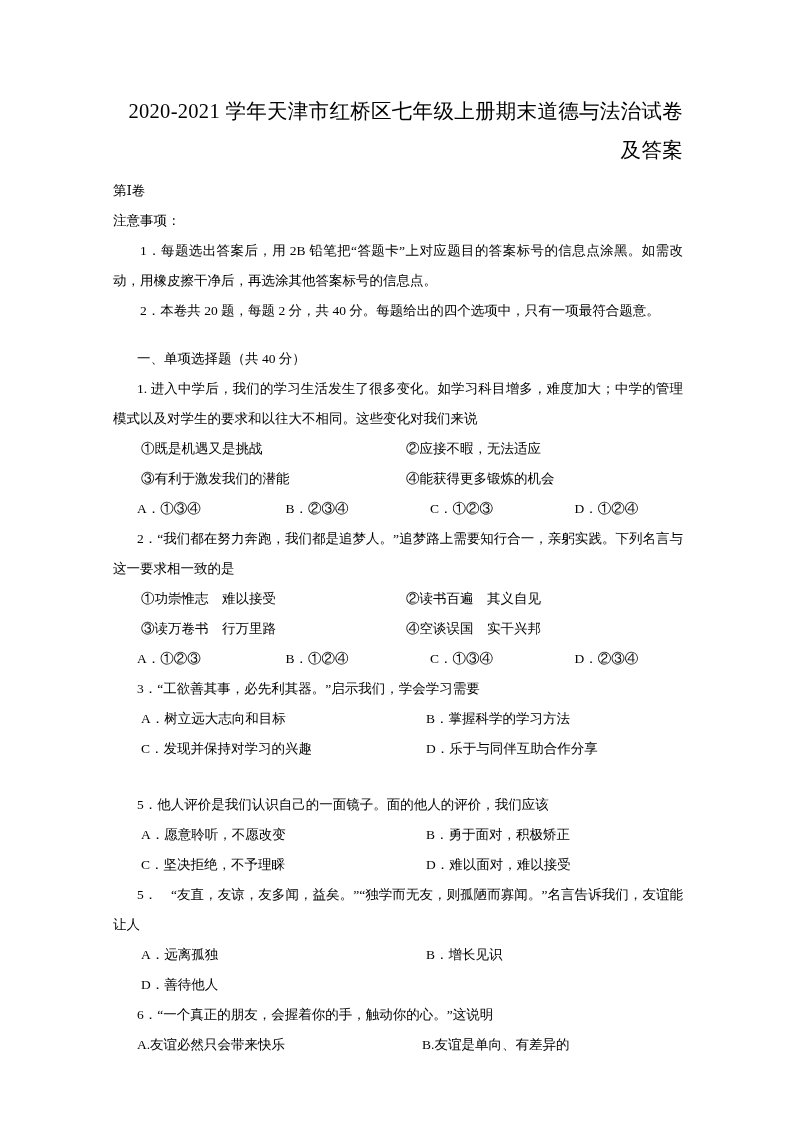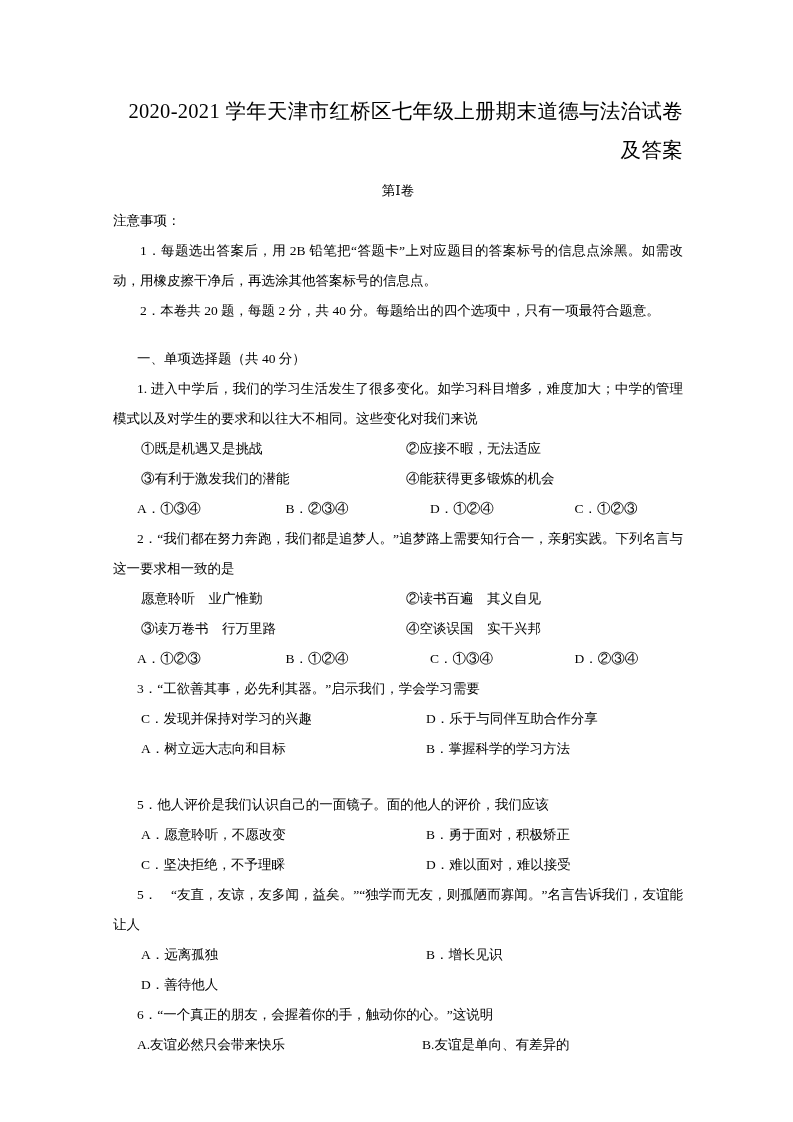--- a/index.html
+++ b/index.html
@@ -24,21 +24,20 @@
   }
   .doc-title {
     font-size: 20.5px;
     line-height: 39px;
     font-weight: normal;
     letter-spacing: 0.3px;
     margin: 0 0 4px 0;
     text-align: right;
   }
   .section-center {
-    text-align: center;
     font-size: 13.5px;
     line-height: 30px;
     margin-top: 6px;
   }
   .para {
     font-size: 13.5px;
     line-height: 30px;
     margin: 0;
     text-align: justify;
   }
@@ -112,48 +111,48 @@
     <div class="col">①既是机遇又是挑战</div>
     <div class="col">②应接不暇，无法适应</div>
   </div>
   <div class="opt-row cols-2 cols-2-circ">
     <div class="col">③有利于激发我们的潜能</div>
     <div class="col">④能获得更多锻炼的机会</div>
   </div>
   <div class="opt-row cols-4">
     <div class="col">A．①③④</div>
     <div class="col">B．②③④</div>
+    <div class="col">C．①②③</div>
     <div class="col">D．①②④</div>
-    <div class="col">C．①②③</div>
   </div>
 
   <p class="qtext">2．“我们都在努力奔跑，我们都是追梦人。”追梦路上需要知行合一，亲躬实践。下列名言与这一要求相一致的是</p>
   <div class="opt-row cols-2 cols-2-circ">
-    <div class="col">愿意聆听　业广惟勤</div>
+    <div class="col">①功崇惟志　难以接受</div>
     <div class="col">②读书百遍　其义自见</div>
   </div>
   <div class="opt-row cols-2 cols-2-circ">
     <div class="col">③读万卷书　行万里路</div>
     <div class="col">④空谈误国　实干兴邦</div>
   </div>
   <div class="opt-row cols-4">
     <div class="col">A．①②③</div>
     <div class="col">B．①②④</div>
     <div class="col">C．①③④</div>
     <div class="col">D．②③④</div>
   </div>
 
   <p class="qtext">3．“工欲善其事，必先利其器。”启示我们，学会学习需要</p>
   <div class="opt-row cols-2">
+    <div class="col">A．树立远大志向和目标</div>
+    <div class="col">B．掌握科学的学习方法</div>
+  </div>
+  <div class="opt-row cols-2">
     <div class="col">C．发现并保持对学习的兴趣</div>
     <div class="col">D．乐于与同伴互助合作分享</div>
-  </div>
-  <div class="opt-row cols-2">
-    <div class="col">A．树立远大志向和目标</div>
-    <div class="col">B．掌握科学的学习方法</div>
   </div>
 
   <div class="spacer-lg"></div>
 
   <p class="qtext">5．他人评价是我们认识自己的一面镜子。面的他人的评价，我们应该</p>
   <div class="opt-row cols-2">
     <div class="col">A．愿意聆听，不愿改变</div>
     <div class="col">B．勇于面对，积极矫正</div>
   </div>
   <div class="opt-row cols-2">

